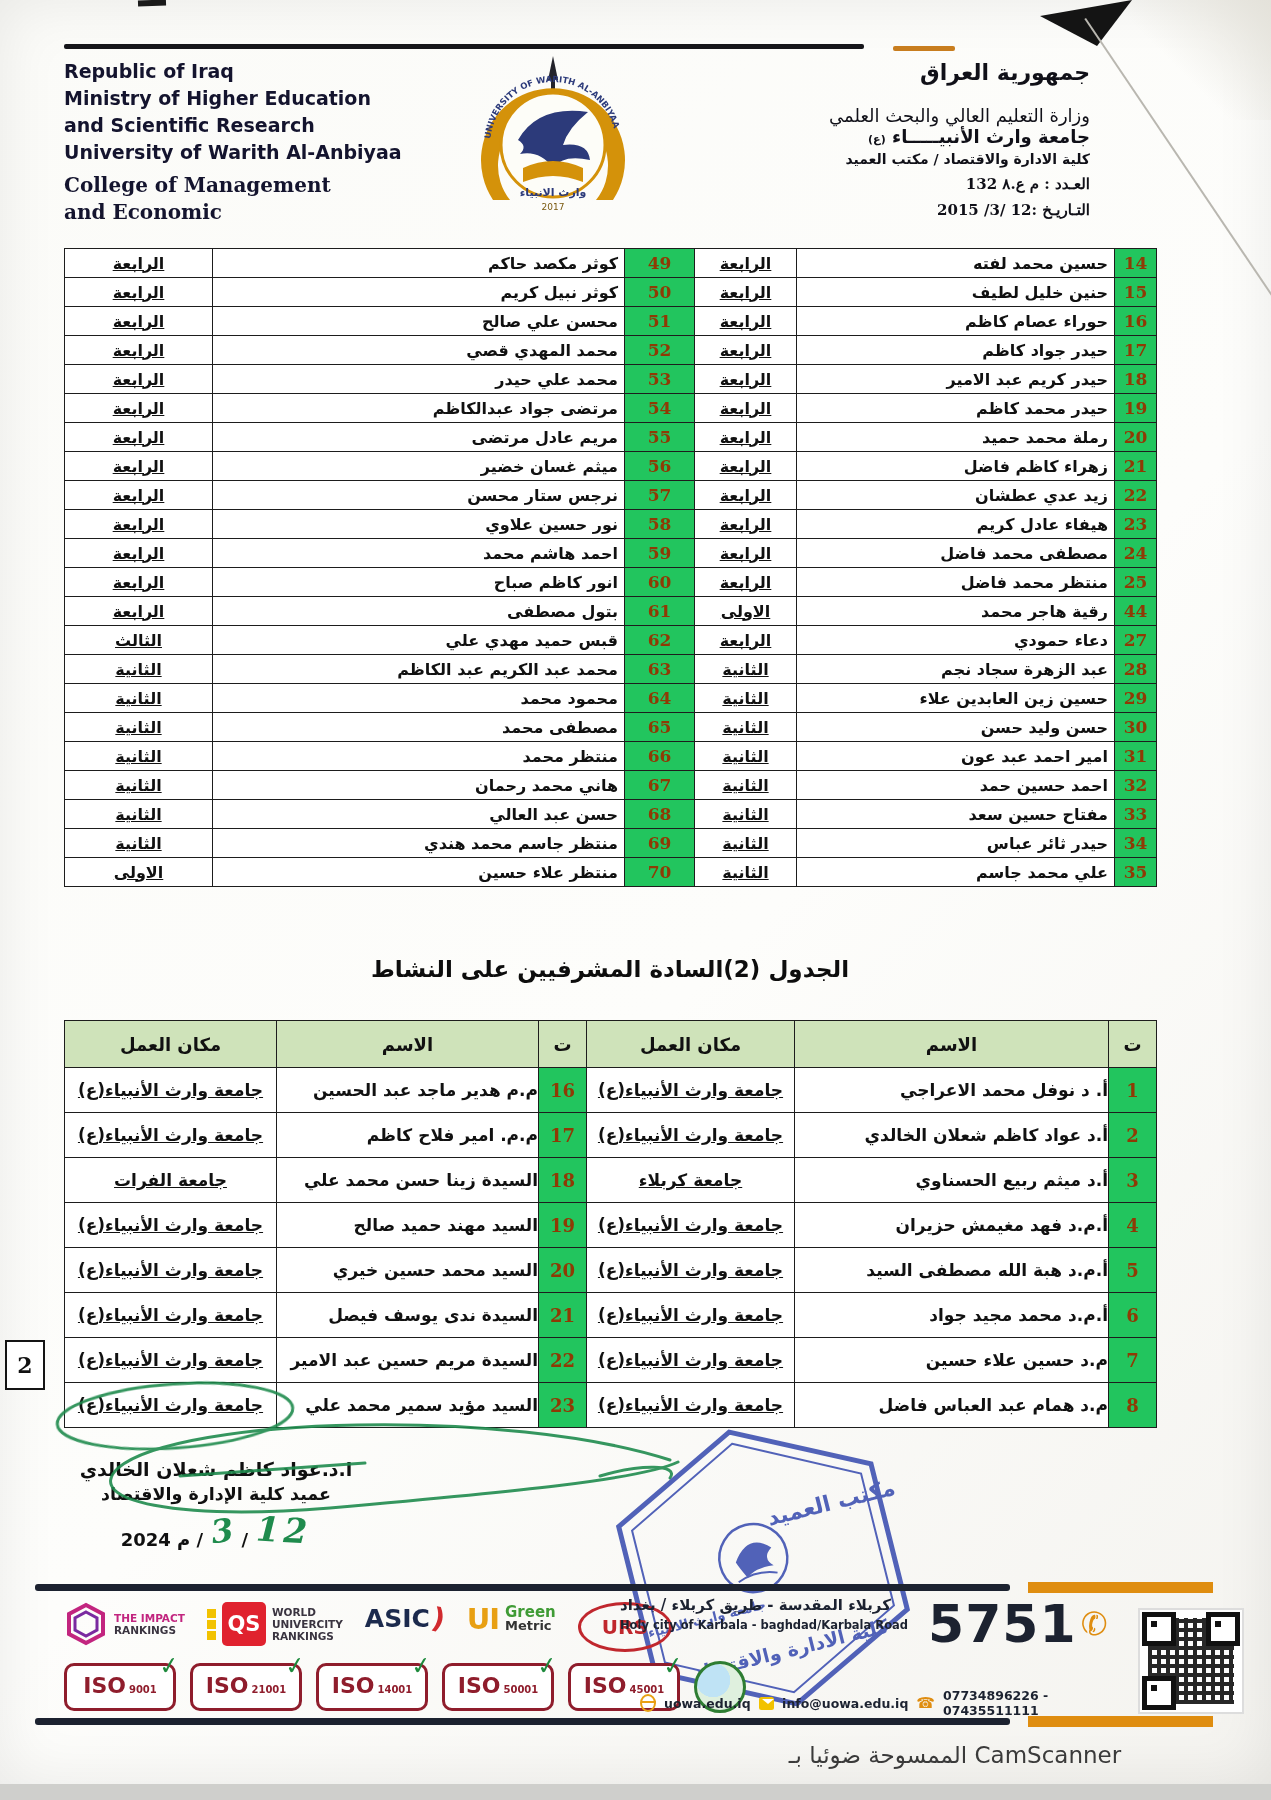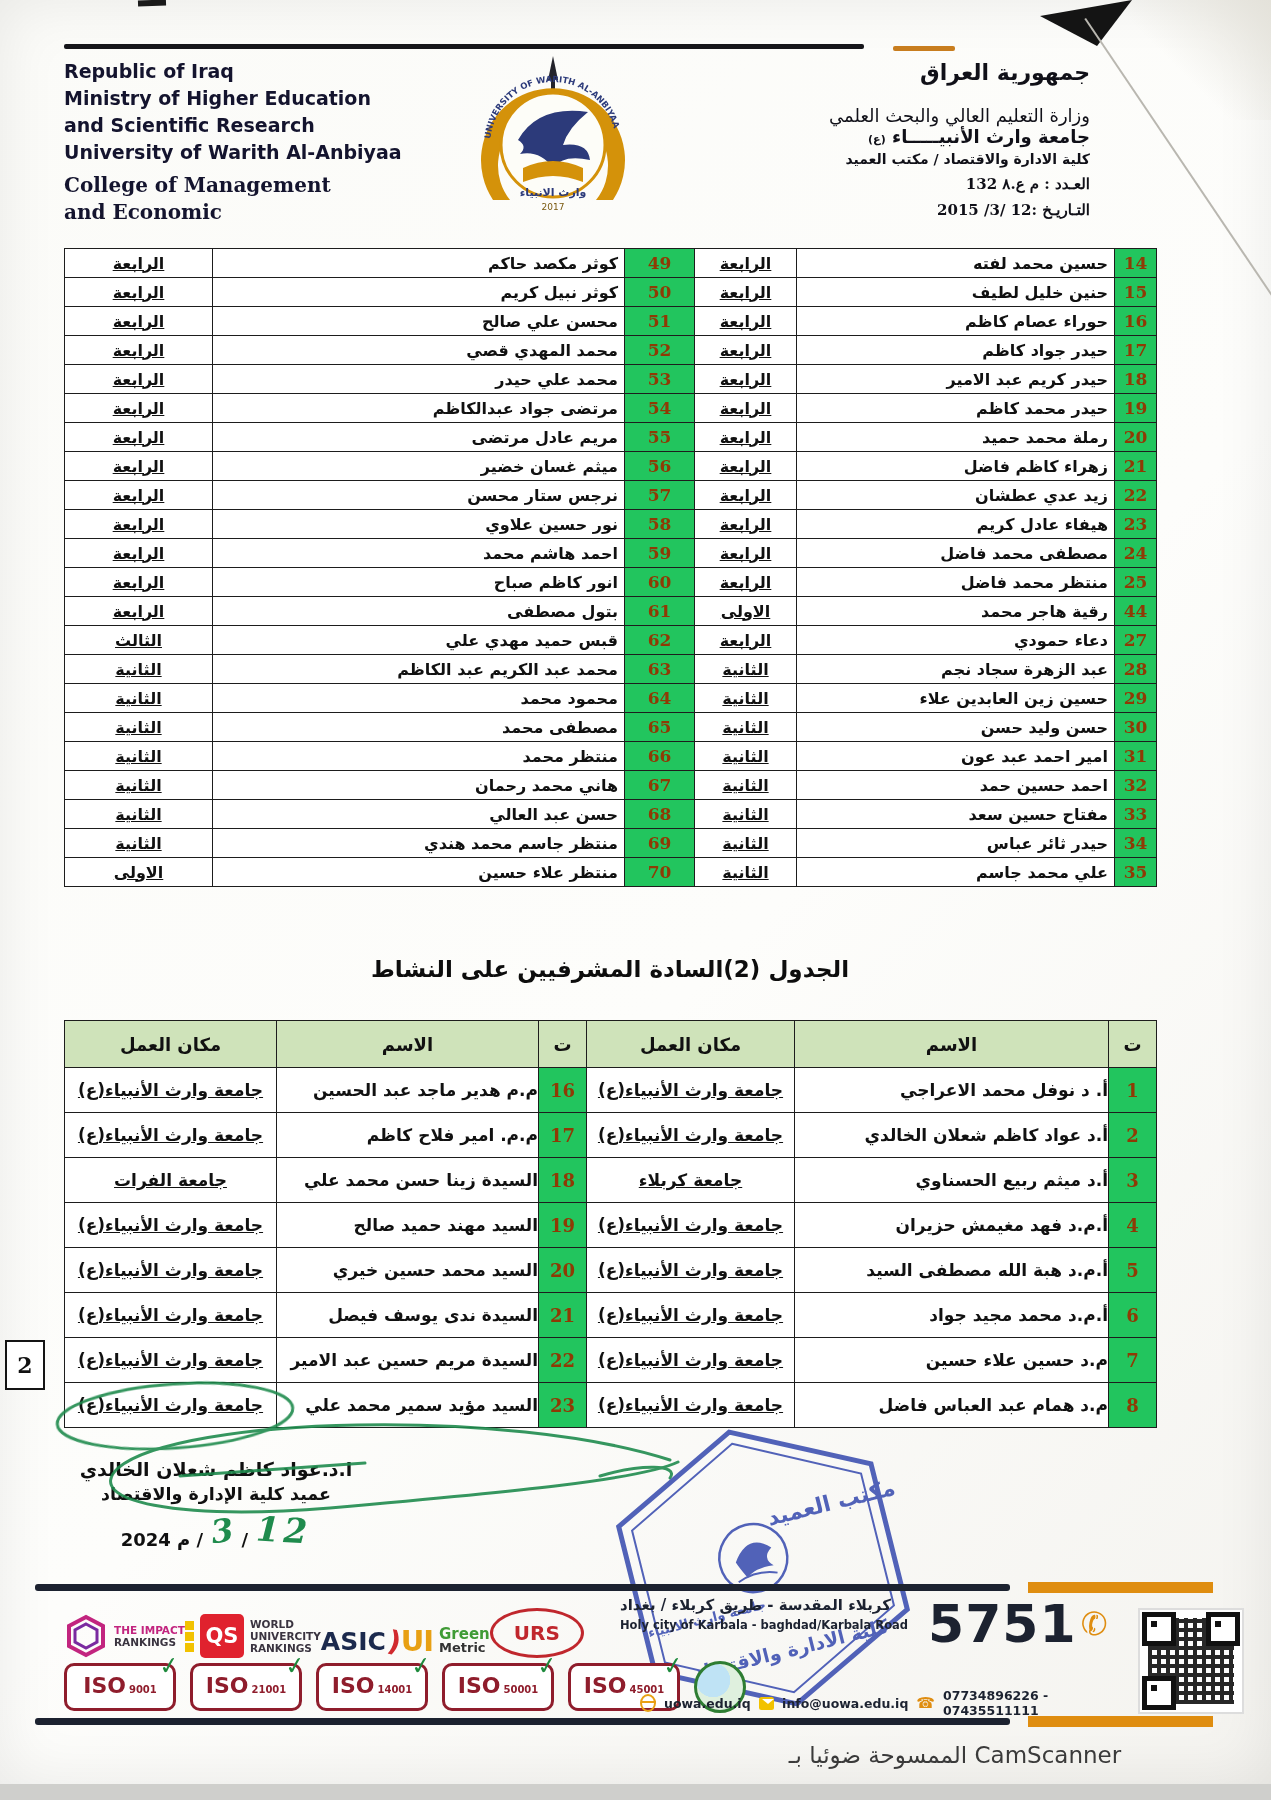--- a/index.html
+++ b/index.html
@@ -61,21 +61,21 @@
   .hand.m3{font-size:32px;transform:rotate(-8deg);}
   .hand.d12{font-size:34px;transform:rotate(3deg);letter-spacing:4px;}
   .sig-ink{position:absolute;left:40px;top:1368px;width:700px;height:230px;pointer-events:none;}
   
   .stamp{position:absolute;left:588px;top:1418px;width:350px;height:300px;opacity:.88;pointer-events:none;}
   
   .rule-bot1,.rule-bot2{position:absolute;left:35px;width:975px;height:7px;background:#1c2230;border-radius:3px;}
   .rule-bot1{top:1584px;} .rule-bot2{top:1718px;}
   .orange1,.orange2{position:absolute;left:1028px;width:185px;height:11px;background:#df8d10;}
   .orange1{top:1582px;} .orange2{top:1716px;}
-  .logos-row{position:absolute;left:64px;top:1602px;height:56px;width:720px;display:flex;align-items:flex-end;}
+  .logos-row{position:absolute;left:64px;top:1602px;height:56px;width:720px;display:flex;align-items:flex-start;gap:22px;}
   .lgroup{display:flex;align-items:center;gap:6px;}
   .ltext{font-size:10.5px;font-weight:bold;color:#3a3440;line-height:12px;}
   .ltext .pink{color:#c2257f;}
   .qs-bars{display:flex;flex-direction:column;gap:2px;}
   .qs-bars i{width:9px;height:9px;background:#f2c200;}
   .qs-box{width:44px;height:44px;background:#e0222e;border-radius:5px;color:#fff;display:flex;
     align-items:center;justify-content:center;font-size:21px;font-weight:bold;}
   .asic{font-size:25px;font-weight:bold;color:#1c2a4d;display:flex;align-items:center;}
   .asic .swoosh{color:#d12a2e;font-size:28px;margin-left:2px;transform:rotate(12deg);}
   .ui{font-size:29px;font-weight:bold;color:#e8a013;letter-spacing:-1px;}

